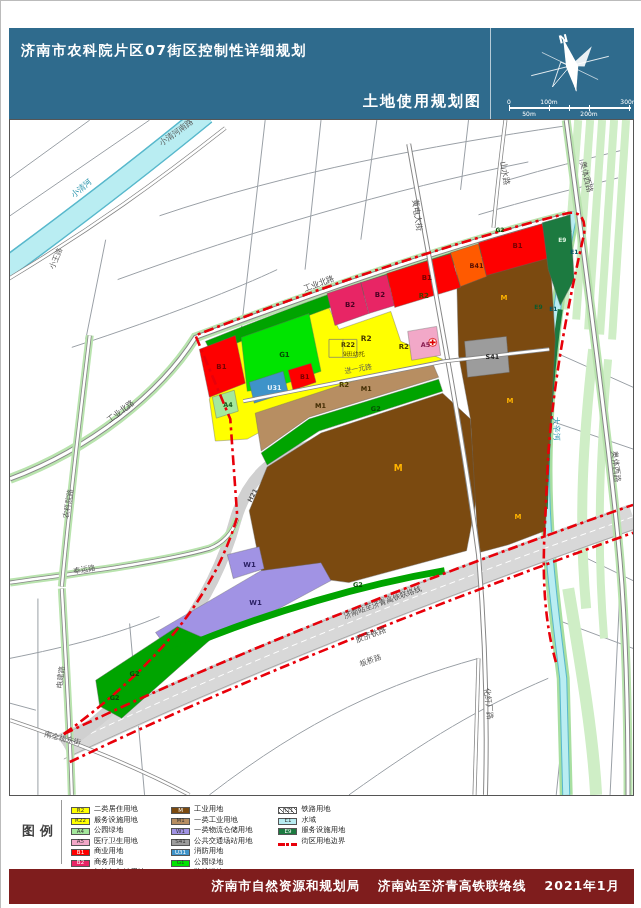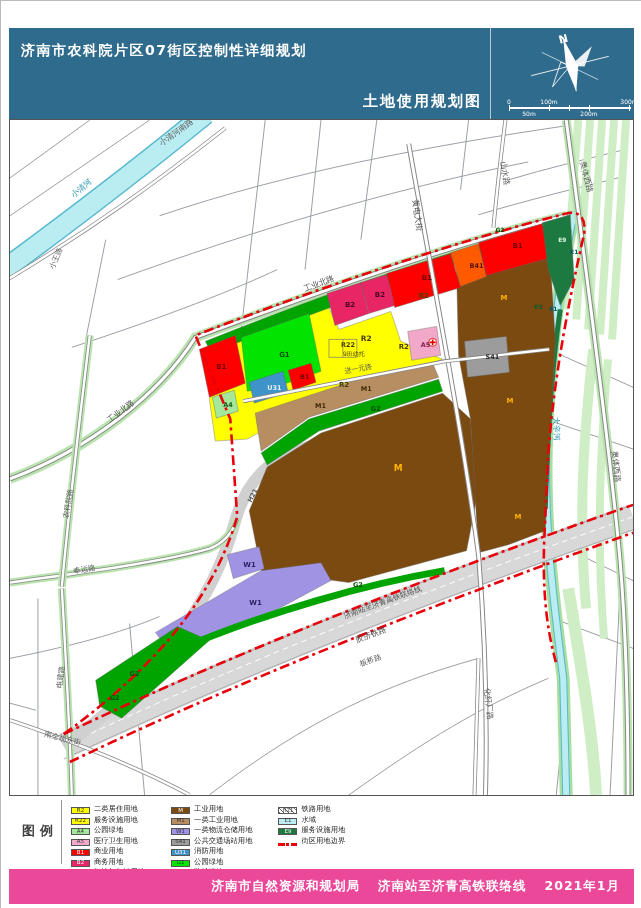--- a/index.html
+++ b/index.html
@@ -316,18 +316,18 @@
             <span class="lb">服务设施用地</span>
           </div>
           <div class="litem">
             <div class="sw bline"></div>
             <span class="lb">街区用地边界</span>
           </div>
         </div>
       </div>
   </div>
 
-  <div class="footer" style="background: #ec4899;">
+  <div class="footer" style="background: #7f1d1d;">
     <span>济南市自然资源和规划局</span>
     <span>济南站至济青高铁联络线</span>
     <span>2021年1月</span>
   </div>
 </div>
 
 </body></html>

